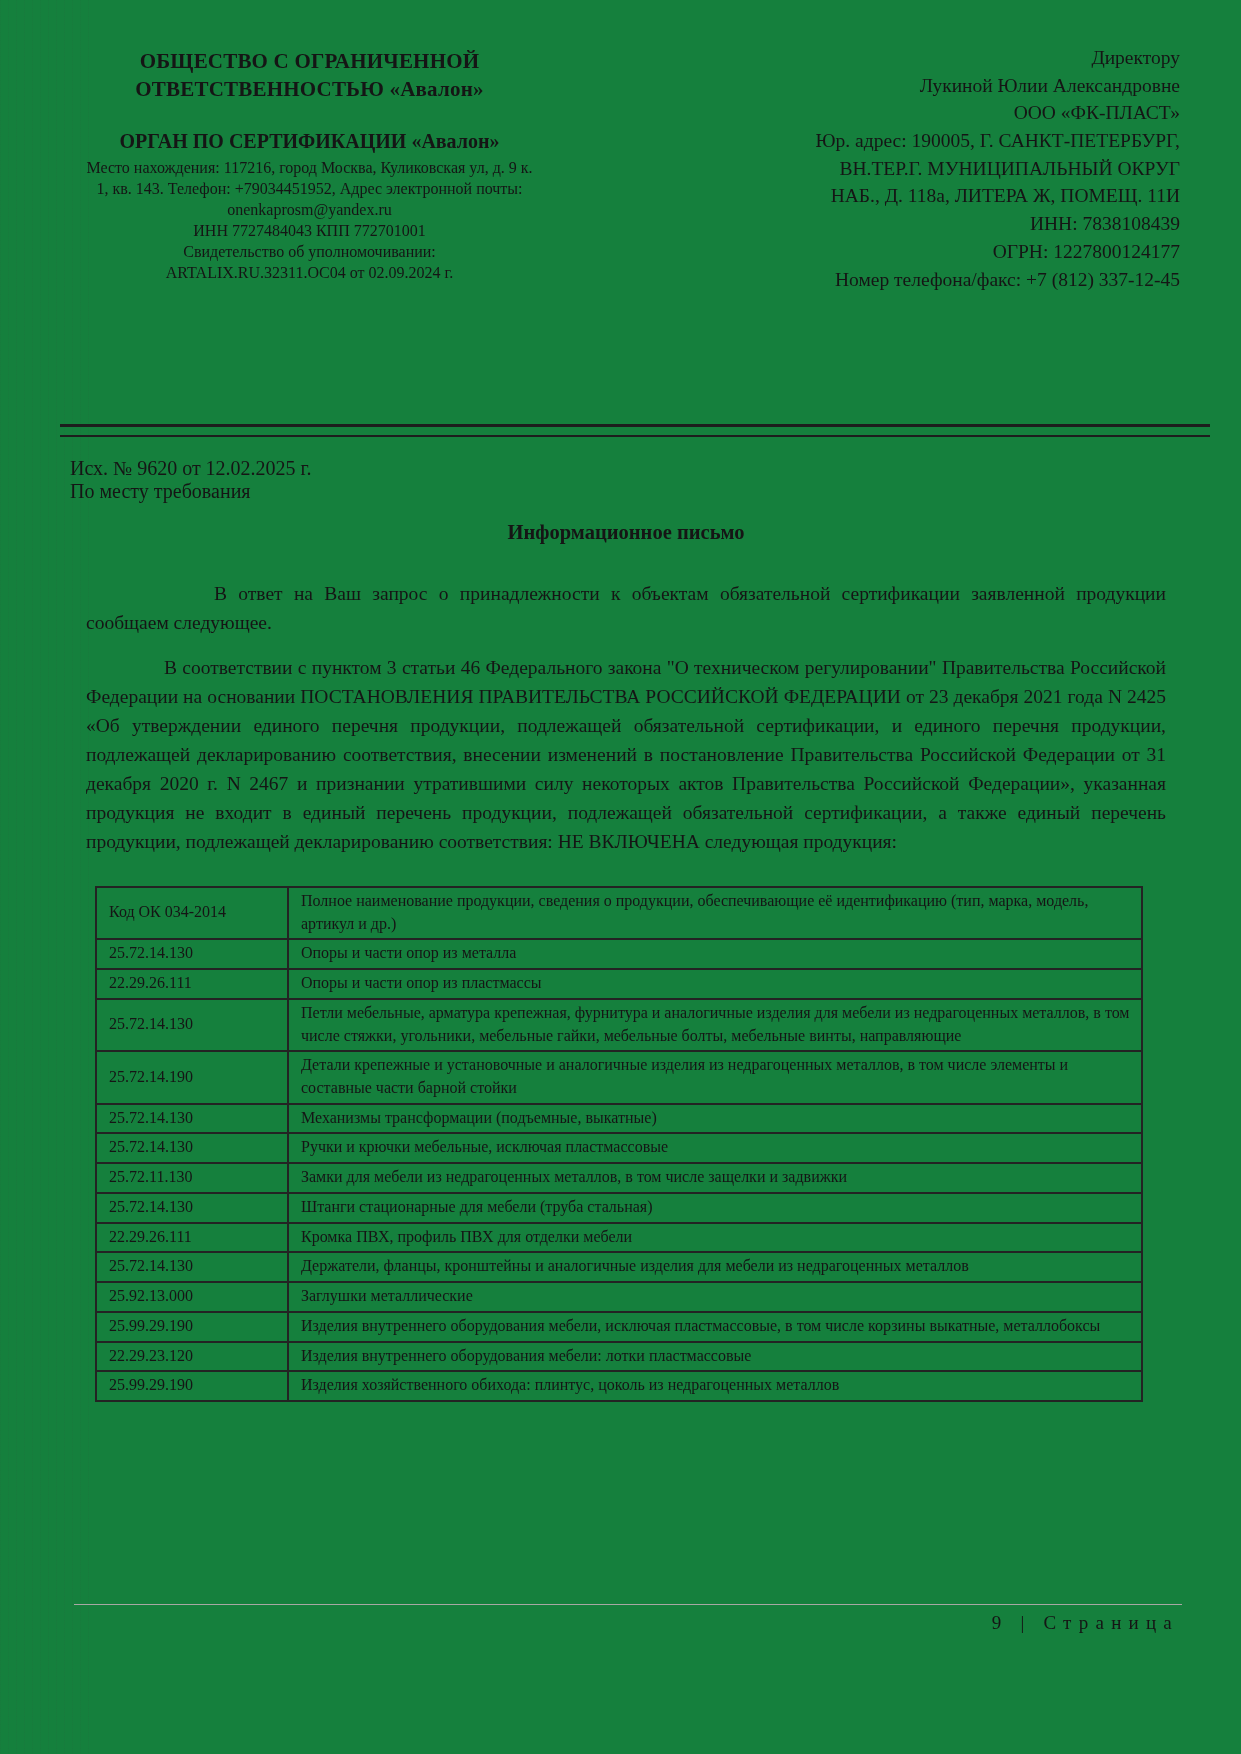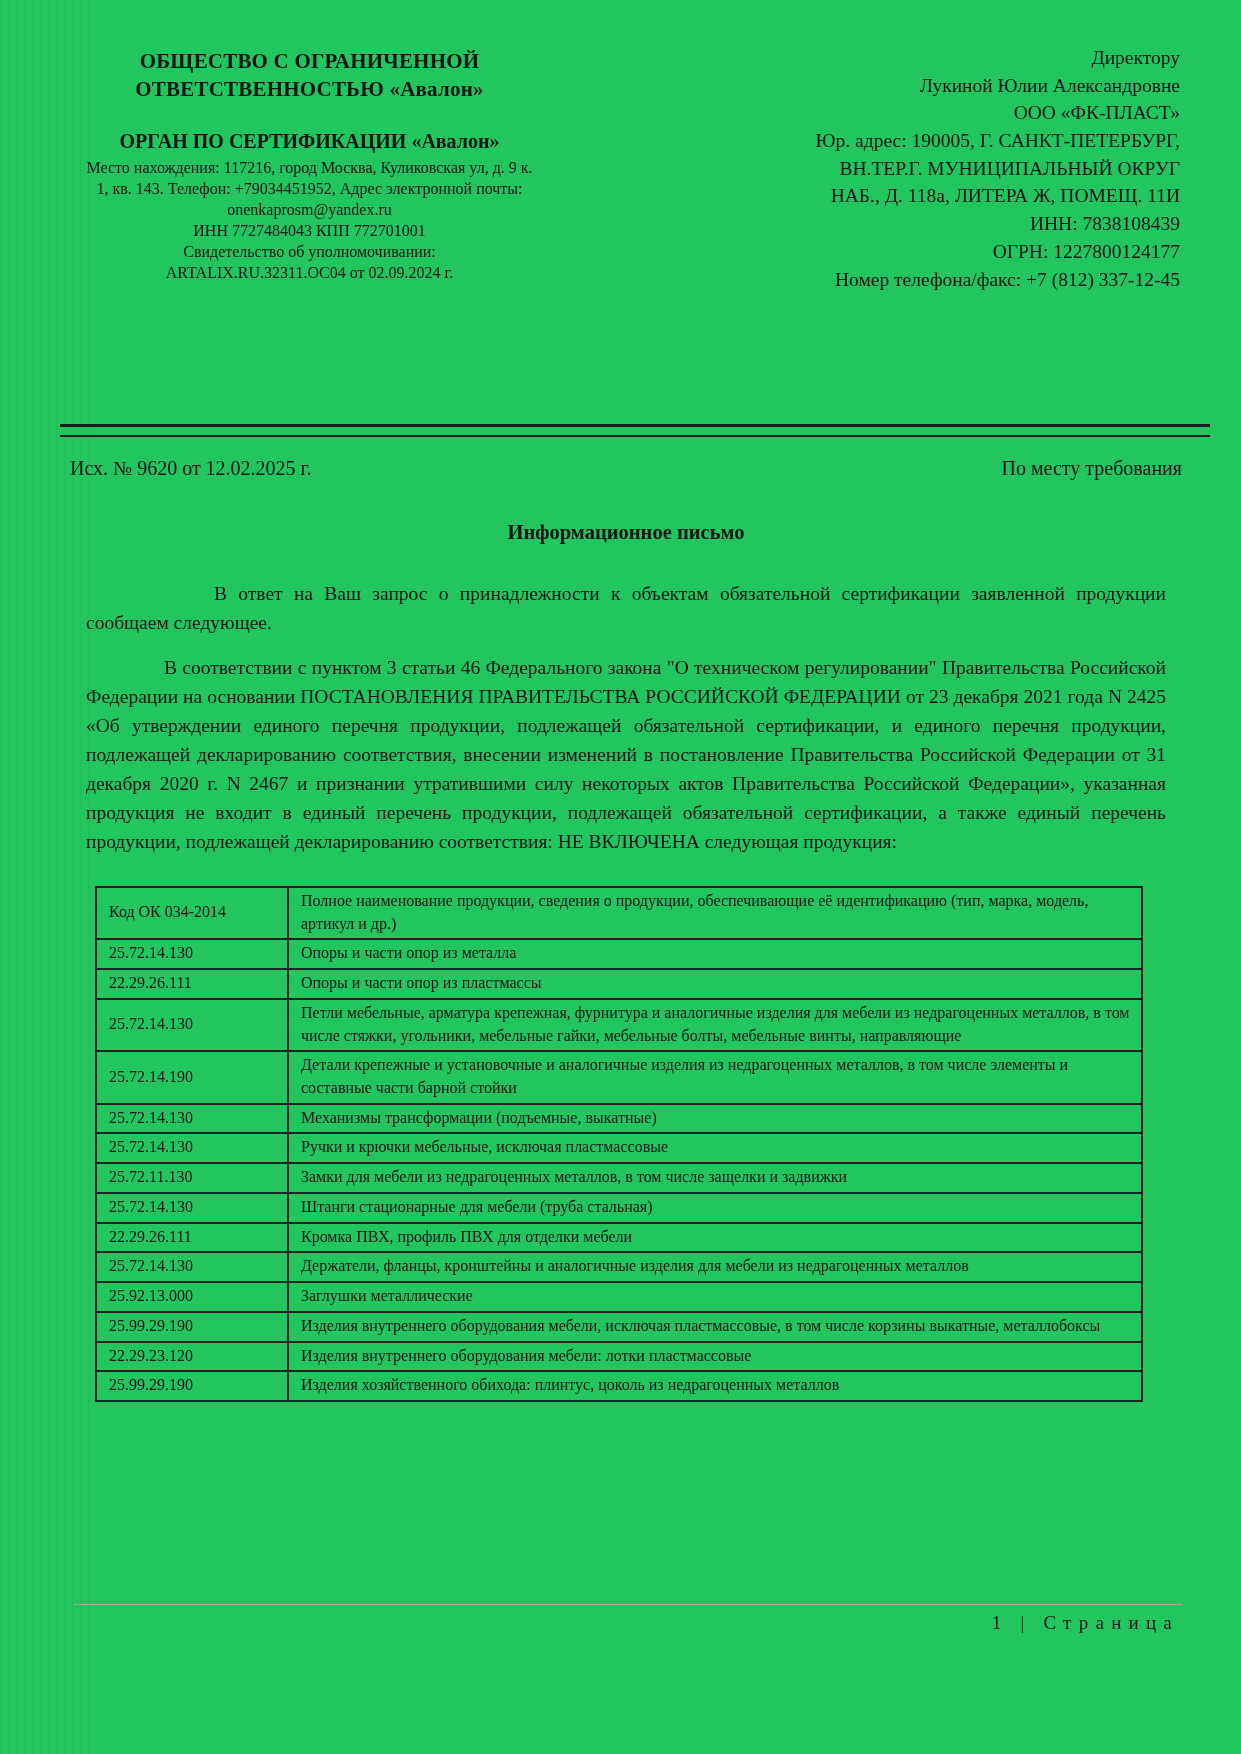--- a/index.html
+++ b/index.html
@@ -1,20 +1,20 @@
 <!DOCTYPE html>
 <html lang="ru"><head>
 <meta charset="utf-8">
 <style>
   html,body{margin:0;padding:0;background:#e8e8e6;}
   .page{
     position:relative;
     width:1241px;height:1754px;
     margin:0 auto;
-    background:#22c55e;
+    background:#15803d;
     font-family:"Liberation Serif","DejaVu Serif",serif;
     color:#151515;
     overflow:hidden;
   }
   
   .page::before{
     content:"";position:absolute;left:0;top:0;bottom:0;width:95px;
     background:repeating-linear-gradient(90deg,rgba(60,60,60,.05) 0 1px,transparent 1px 8px);
     pointer-events:none;
   }
@@ -31,21 +31,21 @@
     text-align:right;font-size:19.5px;line-height:1.42;
   }
   
   .double-rule{
     position:absolute;left:60px;top:424px;width:1150px;height:8px;
     border-top:3px solid #1d1d1d;border-bottom:2.5px solid #1d1d1d;
   }
   
   .ref-row{
     position:absolute;left:70px;top:457px;width:1112px;
-    display:flex;justify-content:space-between;font-size:20px;
+    display:flex;justify-content:space-between;font-size:20px;flex-direction:column;
   }
   
   .letter-title{
     position:absolute;left:70px;top:521px;width:1112px;
     text-align:center;font-weight:bold;font-size:20.5px;
   }
   .letter-body{
     position:absolute;left:70px;top:563px;width:1112px;
     font-size:19.5px;line-height:29px;text-align:justify;
   }
@@ -178,15 +178,15 @@
           <td>Изделия внутреннего оборудования мебели: лотки пластмассовые</td>
         </tr>
         <tr>
           <td class="col-code">25.99.29.190</td>
           <td>Изделия хозяйственного обихода: плинтус, цоколь из недрагоценных металлов</td>
         </tr>
       </tbody>
   </table>
 
   <div class="footer-rule"></div>
-  <div class="page-number">1 | Страница</div>
+  <div class="page-number">9 | Страница</div>
 
 </div>
 
 </body></html>

